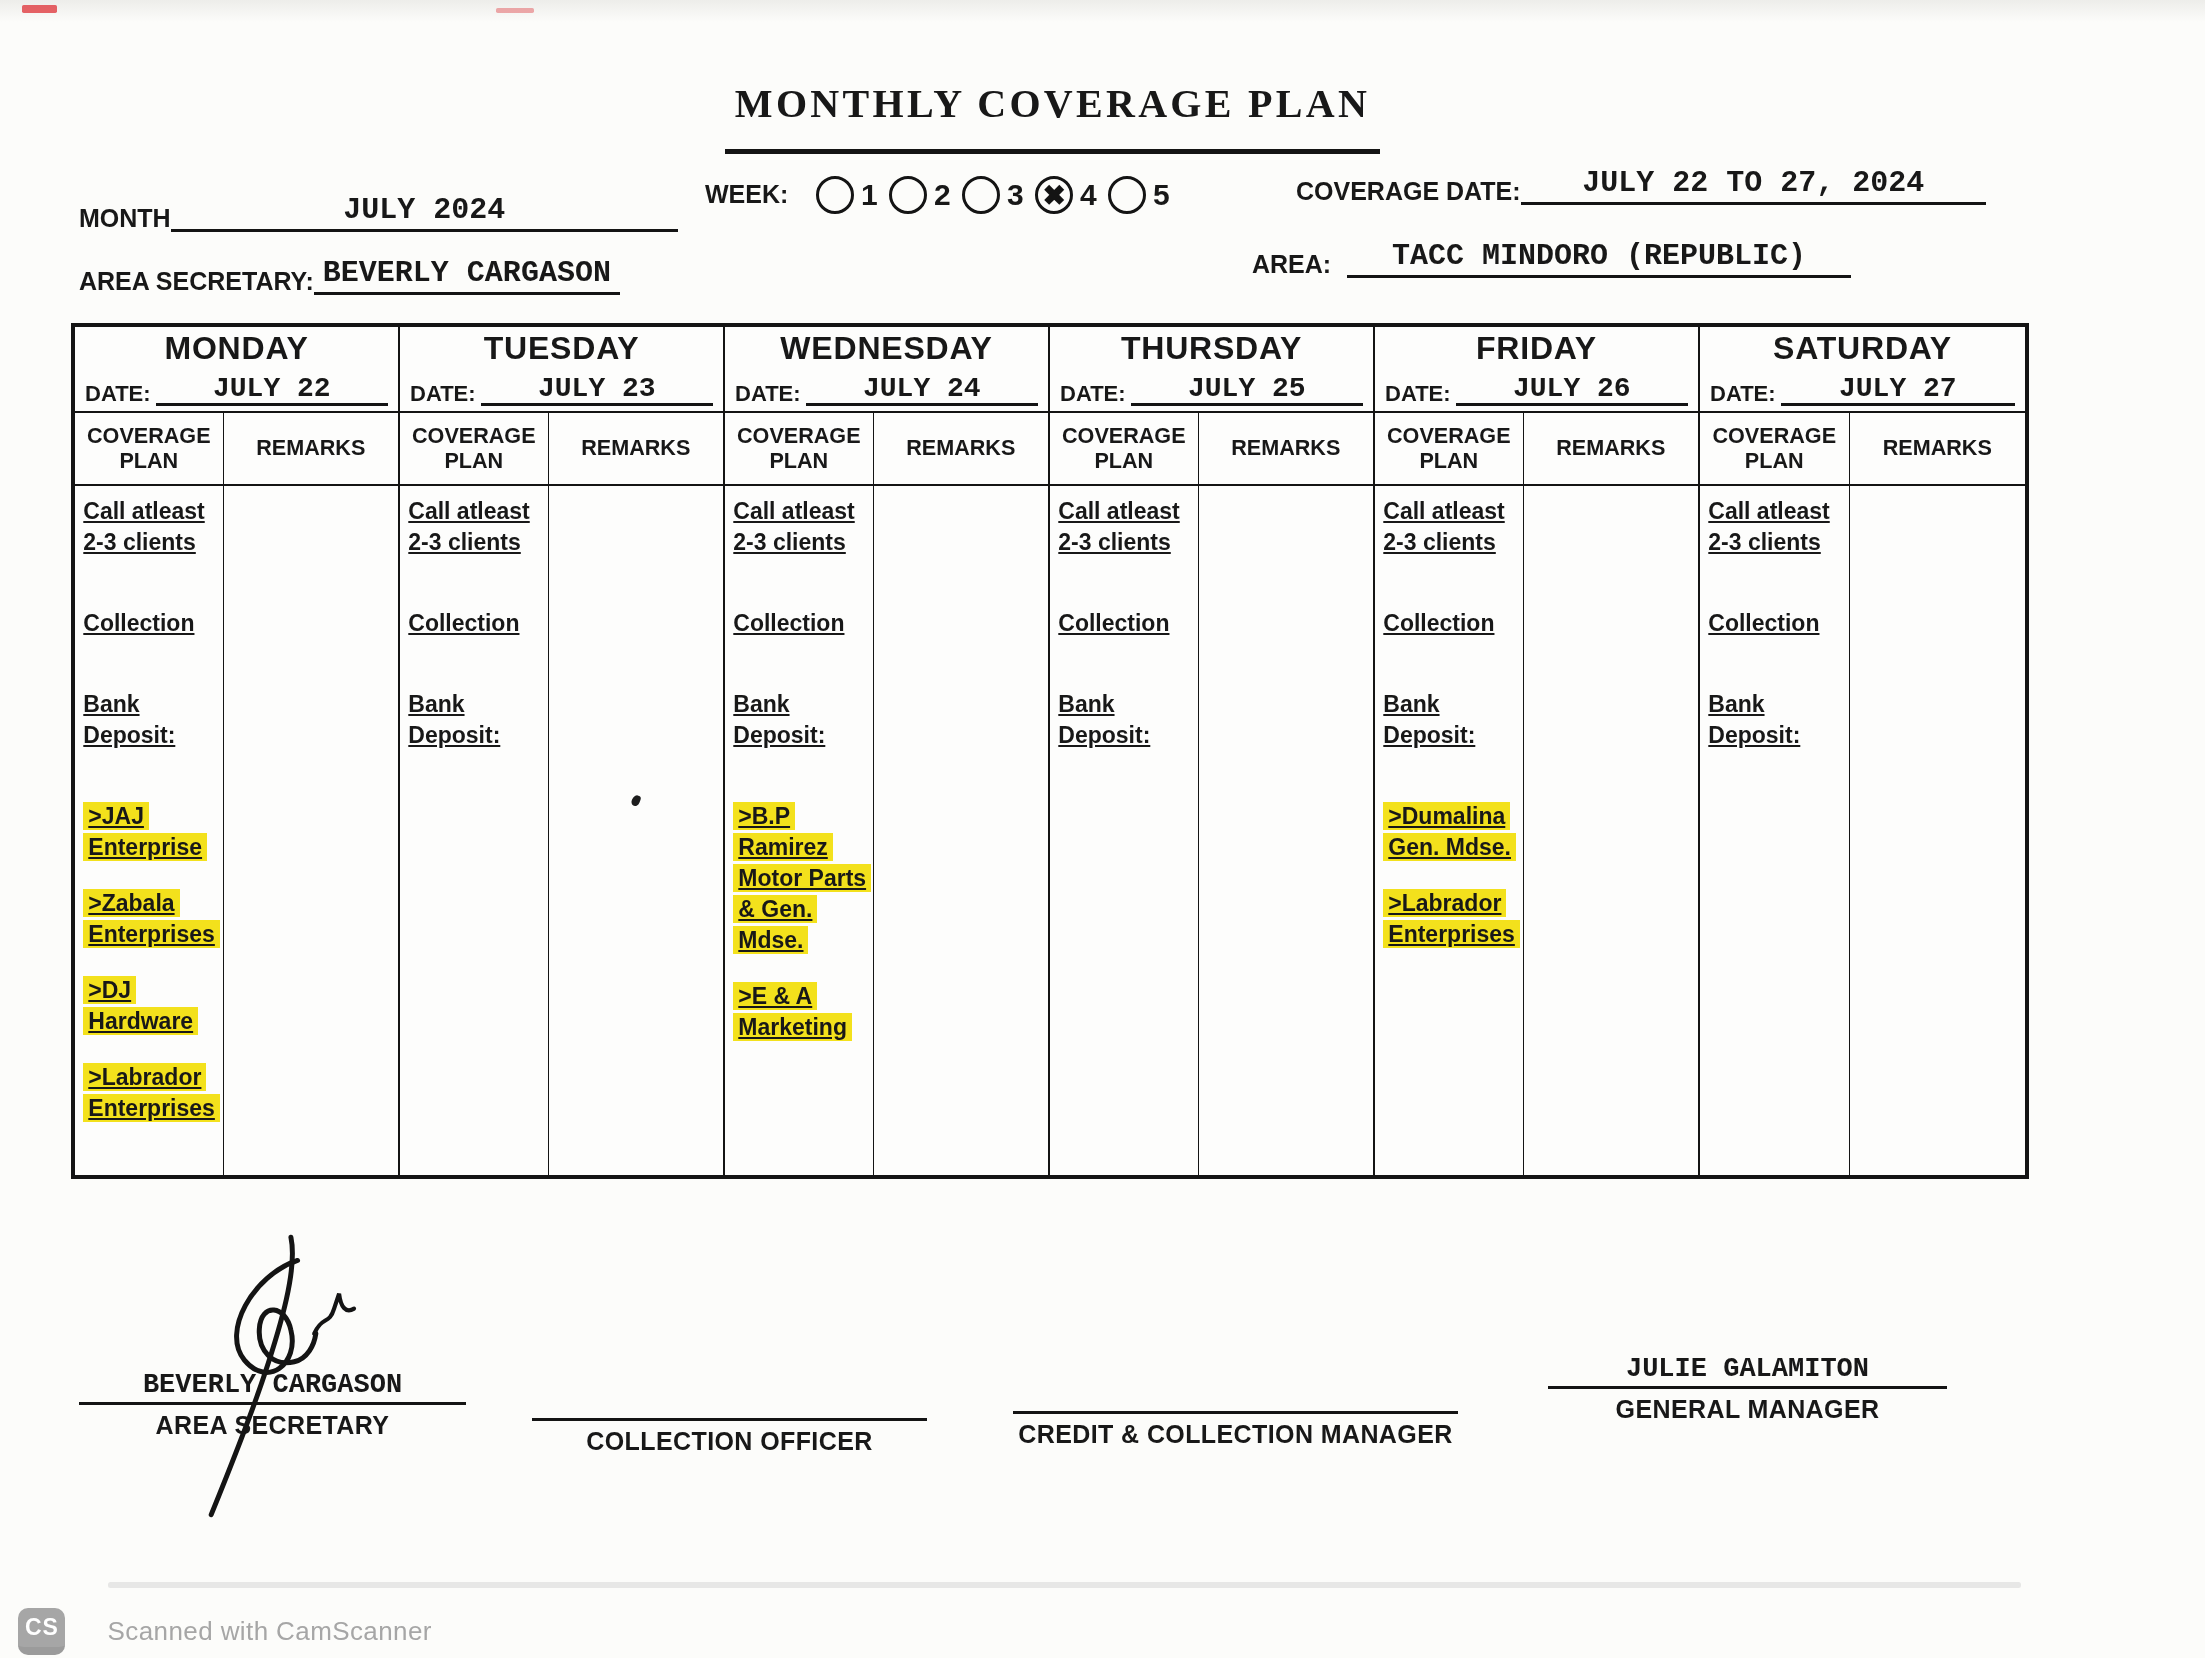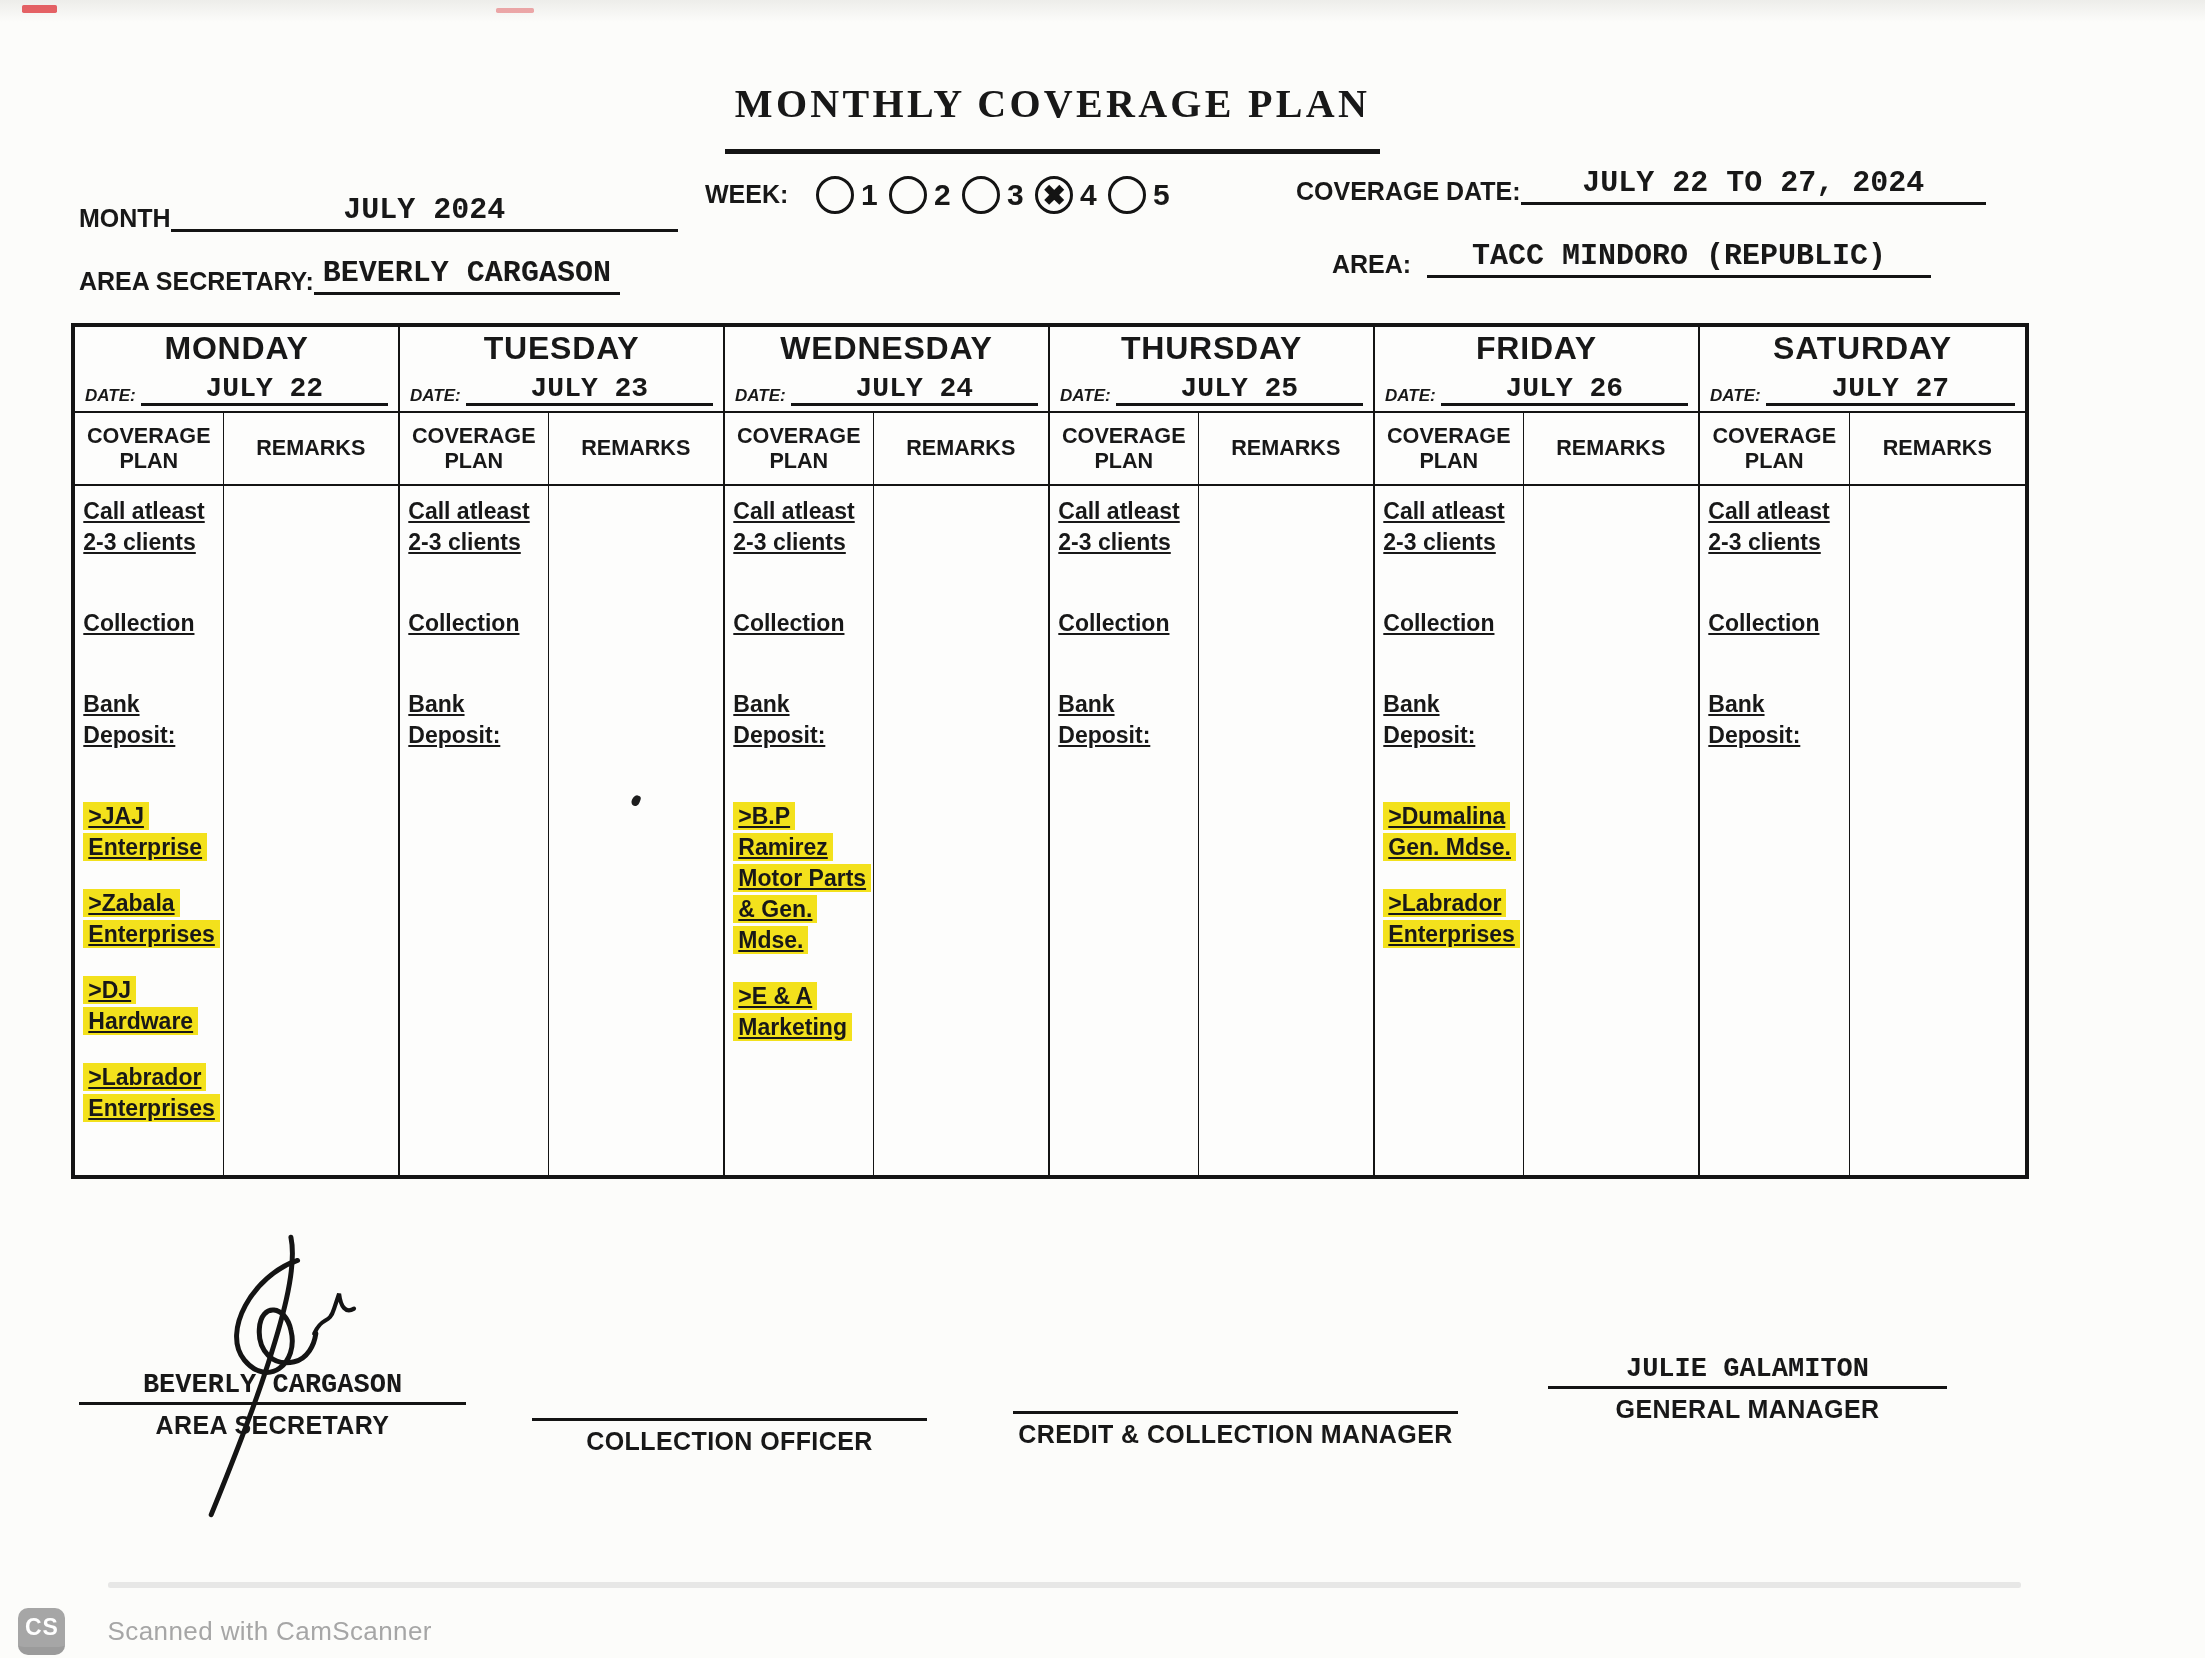--- a/index.html
+++ b/index.html
@@ -32,21 +32,21 @@
   .f-label{font-weight:bold;font-size:25px;white-space:nowrap;line-height:1.1;}
   .f-value{
     flex:1;text-align:center;
     font-family:"Liberation Mono",monospace;font-weight:bold;font-size:30px;
     border-bottom:3.3px solid #141414;line-height:1.15;
     white-space:nowrap;padding:0 5px 1.7px;
   }
   .f-month{left:79px;top:193px;width:599px;}
   .f-covdate{left:1296px;top:166px;width:690px;}
   .f-areasec{left:79px;top:256px;width:541px;}
-  .f-area{left:1332px;top:239px;width:599px;gap:16px;}
+  .f-area{left:1252px;top:239px;width:599px;gap:16px;}
 
   
   .f-week{left:705px;top:176px;position:absolute;display:flex;align-items:center;}
   .f-week .f-label{margin-right:28px;}
   .week-opt{display:flex;align-items:center;margin-right:11.6px;}
   .week-circle{
     width:38px;height:38px;border:3.3px solid #141414;border-radius:50%;
     display:flex;align-items:center;justify-content:center;
     font-size:28px;font-weight:bold;color:#141414;box-sizing:border-box;
   }
@@ -57,21 +57,21 @@
     position:absolute;left:71px;top:323px;width:1958px;height:856px;
     border:4.2px solid #141414;box-sizing:border-box;
     display:grid;grid-template-columns:repeat(6,1fr);
     background:#fdfdfc;
   }
   .day-col{border-right:2.5px solid #141414;display:flex;flex-direction:column;min-width:0;}
   .day-col:last-child{border-right:none;}
   .day-head{height:86px;border-bottom:2.5px solid #141414;box-sizing:border-box;padding:3.3px 10px 5px;display:flex;flex-direction:column;justify-content:space-between;}
   .day-name{text-align:center;font-size:32px;font-weight:bold;letter-spacing:0.8px;}
   .date-row{display:flex;align-items:flex-end;}
-  .date-label{font-size:17px;font-weight:bold;margin-right:5px;line-height:1.1;font-style:italic;}
+  .date-label{font-size:22px;font-weight:bold;margin-right:5px;line-height:1.1;}
   .date-value{
     flex:1;text-align:center;font-family:"Liberation Mono",monospace;
     font-weight:bold;font-size:28px;border-bottom:3.3px solid #141414;
     line-height:1.05;white-space:nowrap;
   }
   .sub-head{height:73px;border-bottom:2.5px solid #141414;box-sizing:border-box;display:grid;grid-template-columns:46% 54%;}
   .sub-cell{display:flex;align-items:center;justify-content:center;text-align:center;font-size:21.6px;font-weight:bold;line-height:1.15;padding:3.3px;}
   .sub-cell.cov{border-right:1.7px solid #141414;}
   .day-body{flex:1;display:grid;grid-template-columns:46% 54%;min-height:0;}
   .plan-cell{border-right:1.7px solid #141414;padding:10px 5px 5px 8.3px;overflow:hidden;text-decoration:underline;}

